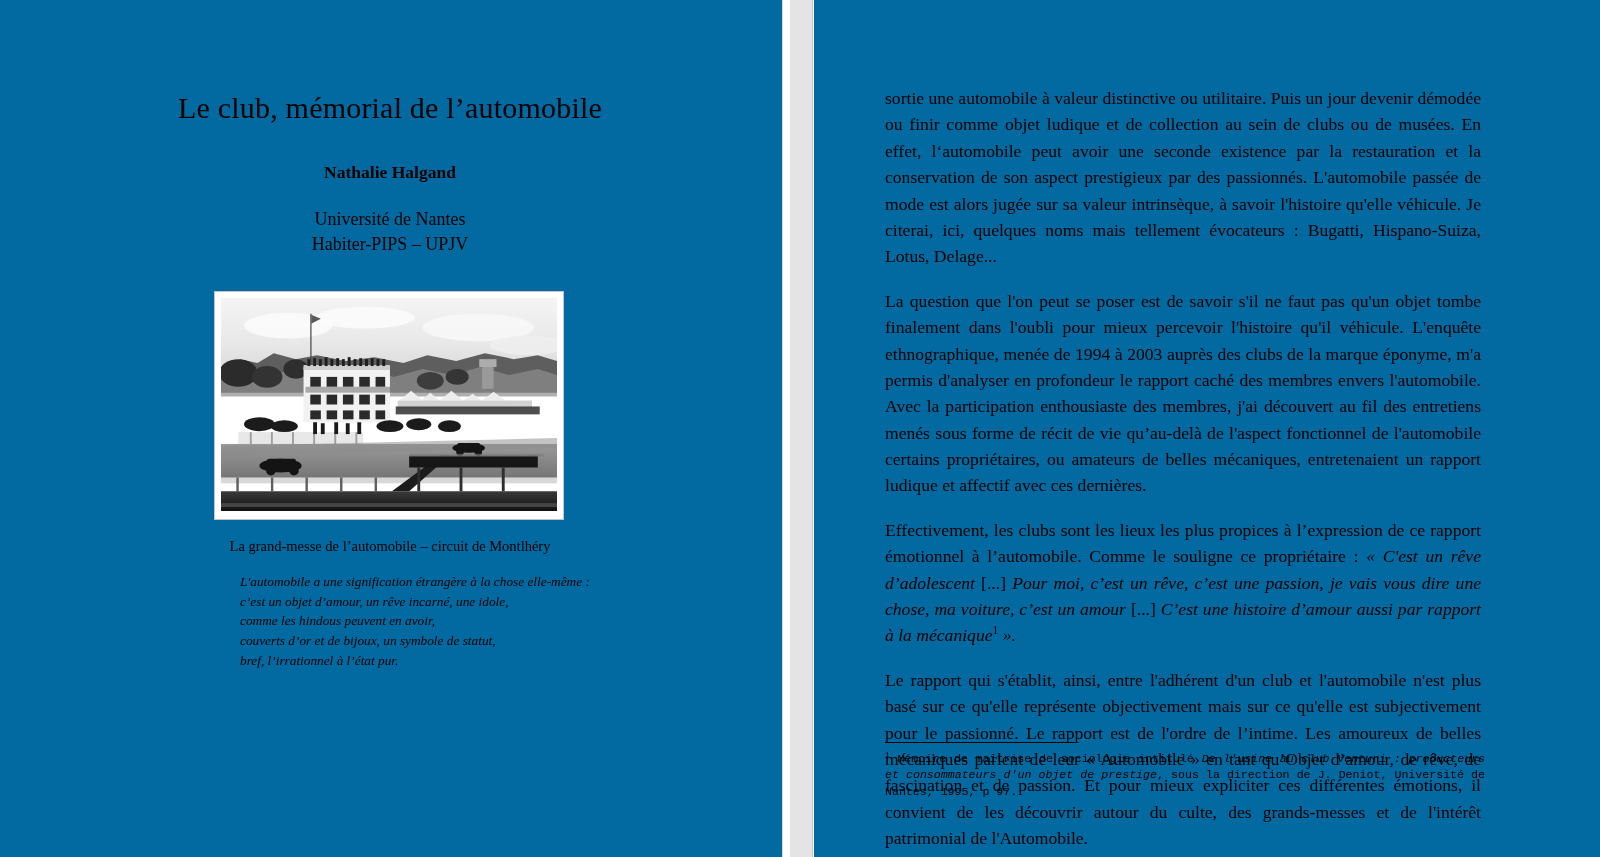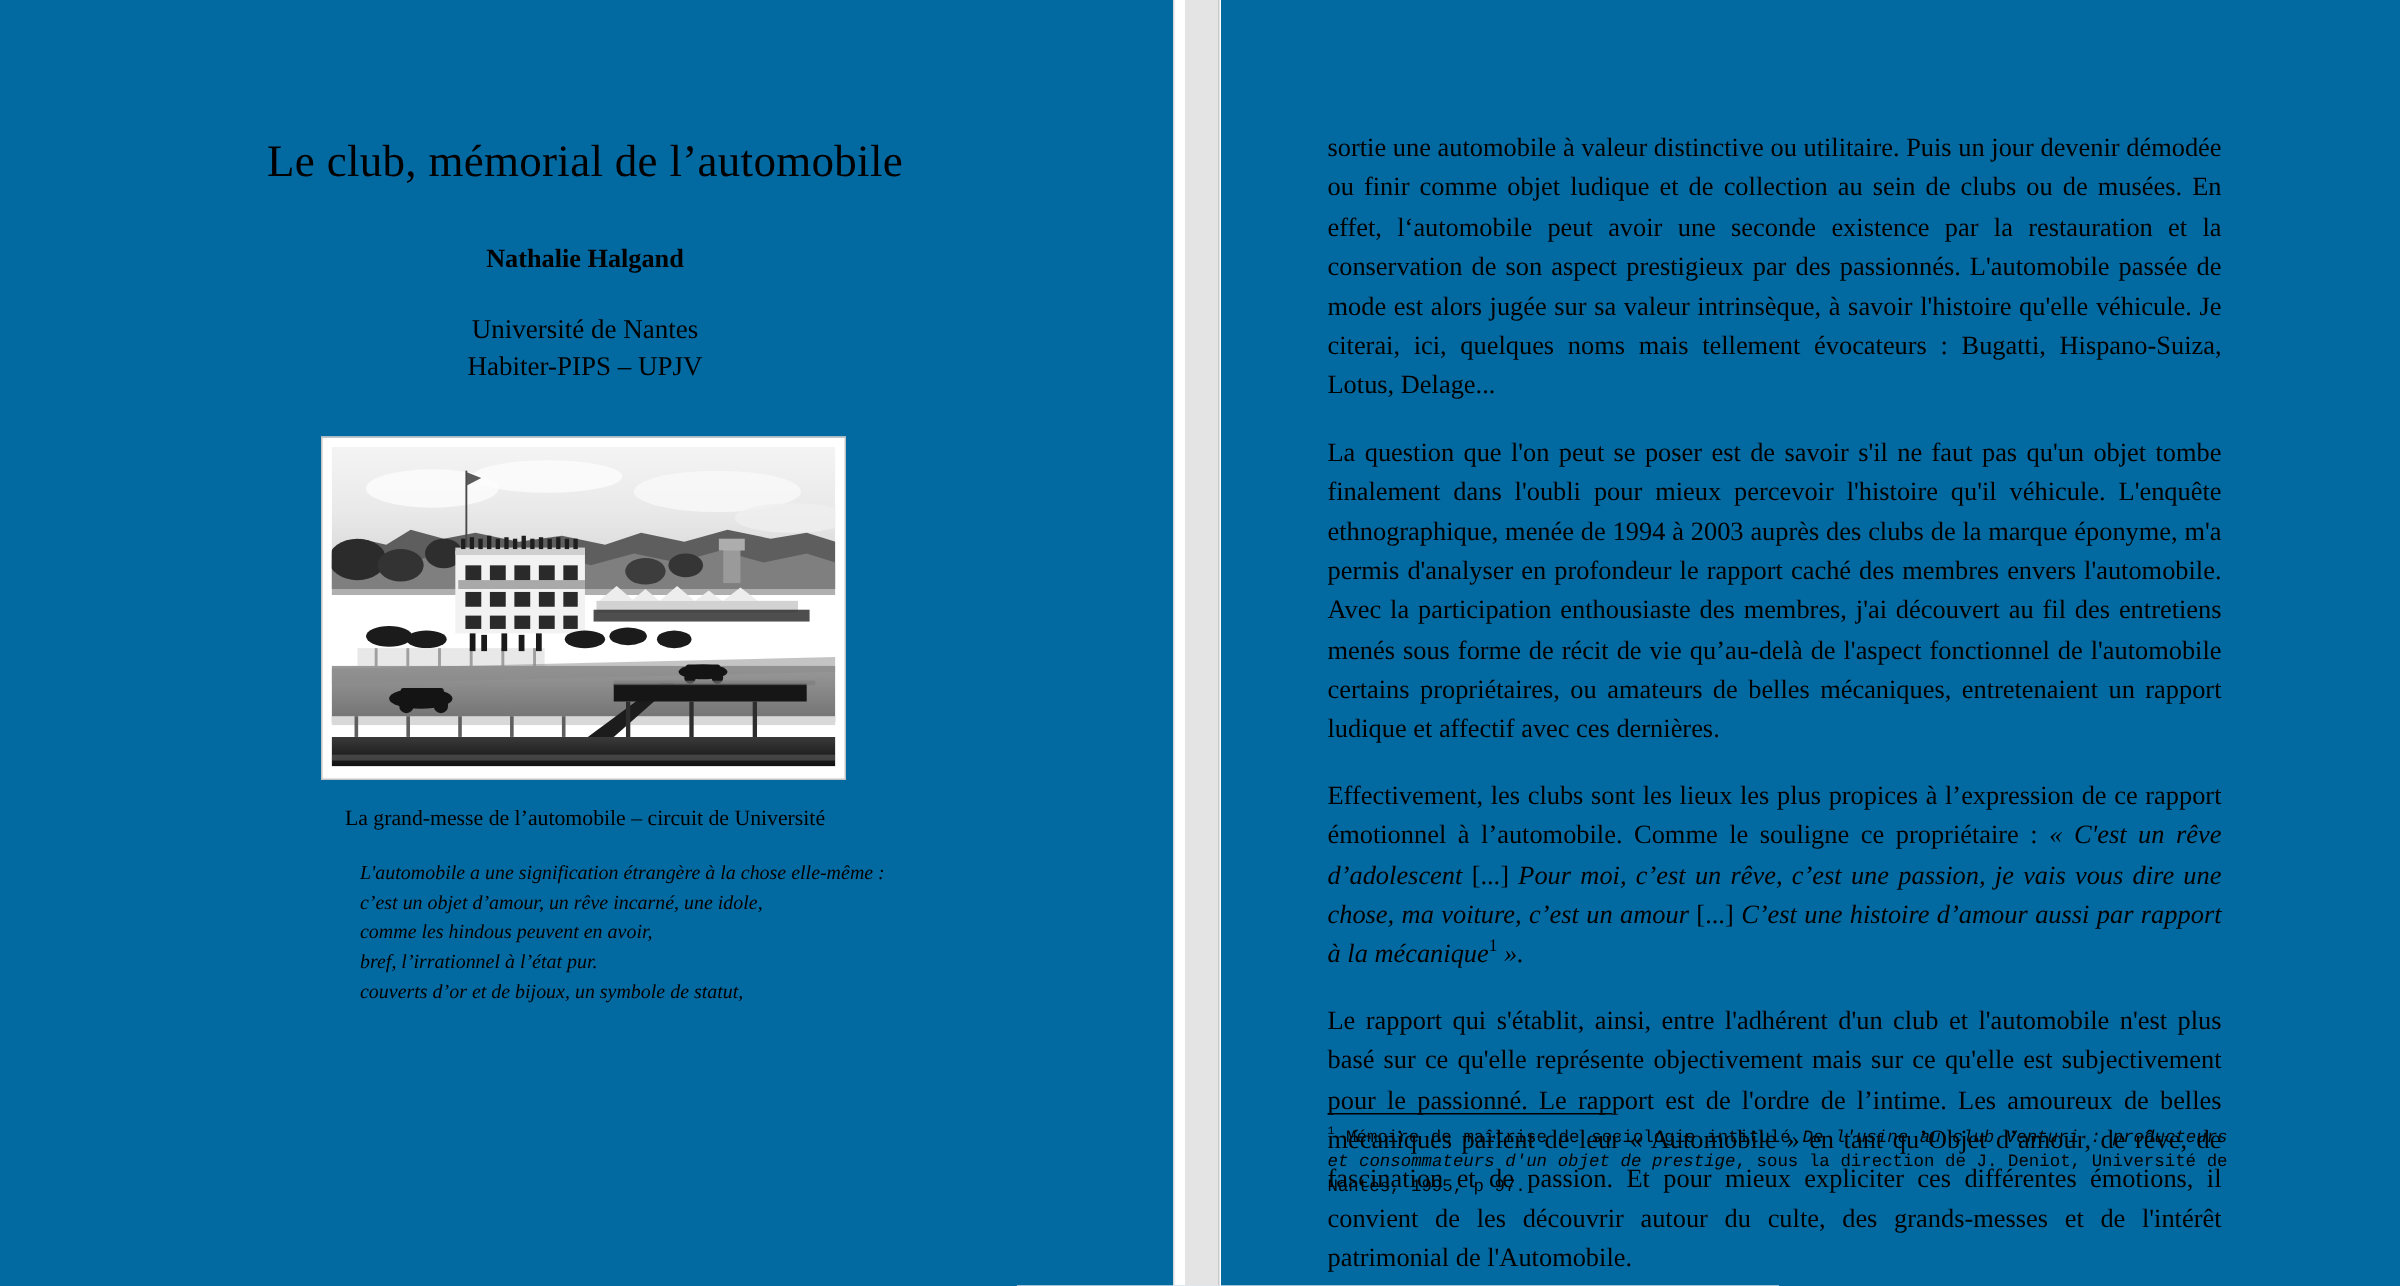--- a/index.html
+++ b/index.html
@@ -354,28 +354,28 @@
           <path d="M0 196 L350 196 L350 216 L0 216 Z" fill="url(#fg)"></path>
           <path d="M178 196 L228 160 L238 160 L196 196 Z" fill="#1c1c1c"></path>
           <path d="M196 160 L330 160 L330 172 L196 172 Z" fill="#161616"></path>
           <path d="M206 172 L206 196 M250 172 L250 196 M294 172 L294 196" stroke="#2e2e2e" stroke-width="3"></path>
           <rect x="196" y="158" width="140" height="3" fill="#7b7b7b" opacity="0.6"></rect>
           <rect x="0" y="208" width="350" height="4" fill="#8d8d8d" opacity="0.35"></rect>
         </svg>
       </div>
     </div>
 
-    <div class="figure-caption">La grand-messe de l’automobile – circuit de Université</div>
+    <div class="figure-caption">La grand-messe de l’automobile – circuit de Montlhéry</div>
 
     <div class="epigraph">
       <div>L'automobile a une signification étrangère à la chose elle-même :</div>
       <div>c’est un objet d’amour, un rêve incarné, une idole,</div>
       <div>comme les hindous peuvent en avoir,</div>
+      <div>couverts d’or et de bijoux, un symbole de statut,</div>
       <div>bref, l’irrationnel à l’état pur.</div>
-      <div>couverts d’or et de bijoux, un symbole de statut,</div>
     </div>
 
 
 
   </div>
 
   <div class="gutter">
     <div class="edge-left"></div>
     <div class="band"></div>
     <div class="edge-right"></div>

